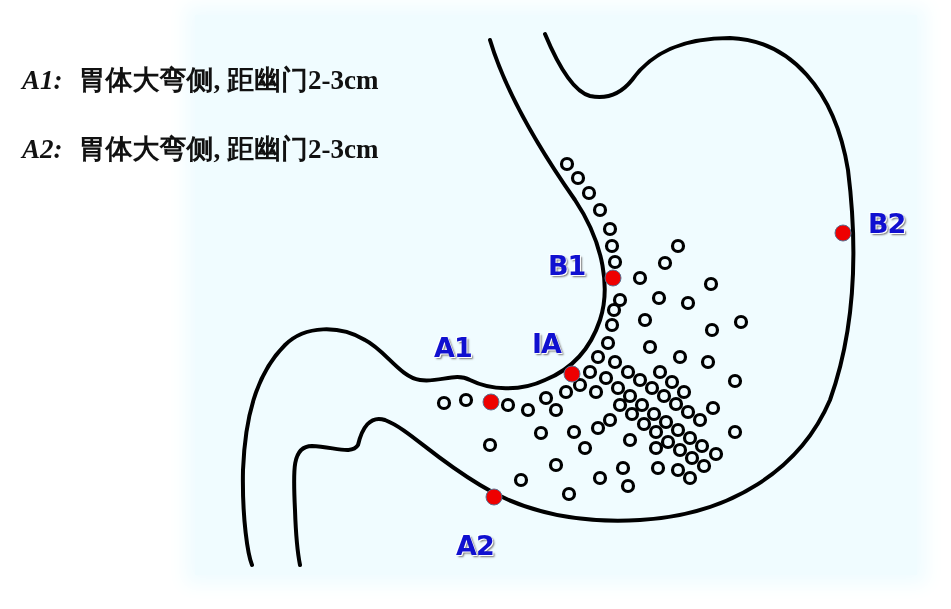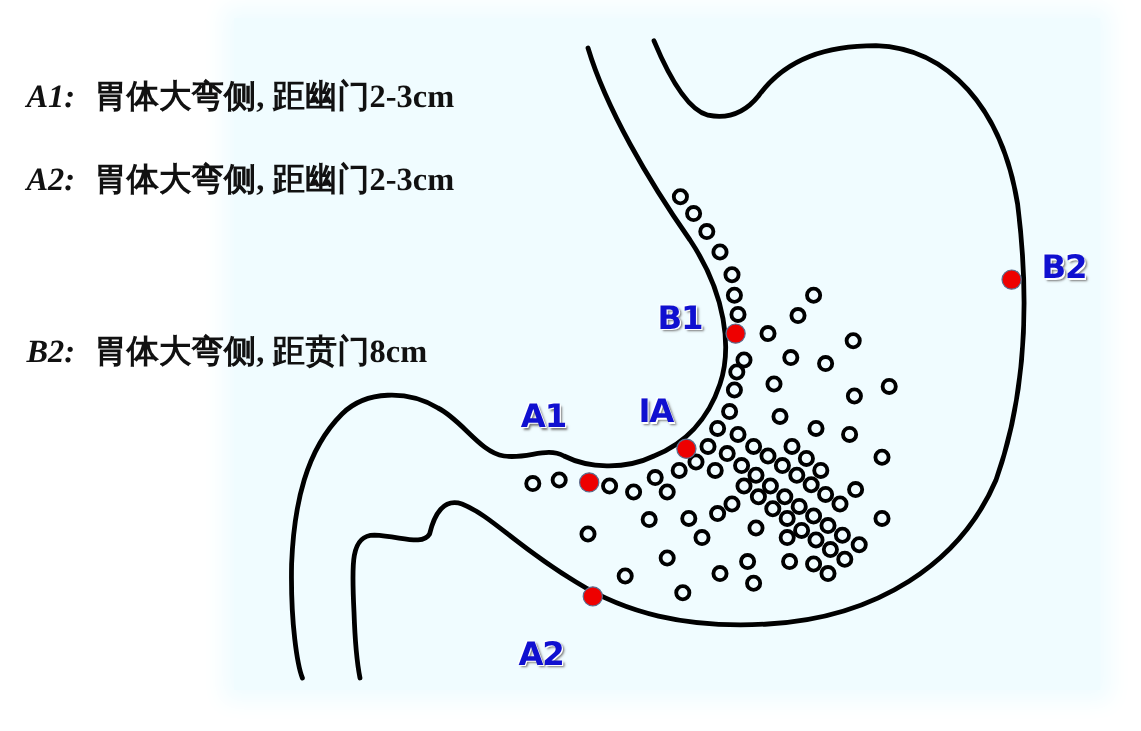--- a/index.html
+++ b/index.html
@@ -33,23 +33,20 @@
 <body>
 
 <div class="panel"></div>
 
 <div class="legend">
   <div class="legend-item" style="top:62px">
     <span class="code">A1:</span><span>胃体大弯侧, 距幽门2-3cm</span>
   </div>
   <div class="legend-item" style="top:131px">
     <span class="code">A2:</span><span>胃体大弯侧, 距幽门2-3cm</span>
-  </div>
-  <div class="legend-item" style="top:275px">
-    <span class="code">B2:</span><span>胃体大弯侧, 距贲门8cm</span>
   </div>
 </div>
 
 <svg class="diagram" width="951" height="609" viewBox="0 0 951 609">
   <g fill="none" stroke="#000" stroke-width="4" stroke-linecap="round" stroke-linejoin="round">
 
     <path d="M 545 34 C 560 70, 575 92, 590 96 C 605 99, 620 95, 632 80 C 655 48, 690 38, 730 38 C 790 40, 835 90, 848 170 C 858 250, 855 330, 830 400 C 800 470, 730 515, 640 520 C 570 524, 520 510, 480 485 C 430 455, 410 430, 385 420 C 370 415, 362 428, 358 445 C 352 455, 335 447, 312 446 C 292 446, 293 470, 295 510 C 296 540, 298 555, 300 565"></path>
 
     <path d="M 490 40 C 505 90, 540 150, 575 200 C 605 245, 610 290, 600 320 C 590 350, 570 370, 545 380 C 520 392, 490 390, 470 380 C 455 372, 440 383, 420 380 C 400 377, 385 350, 365 340 C 340 325, 305 325, 285 345 C 255 375, 245 420, 243 470 C 242 520, 248 555, 252 565"></path>
   </g>
@@ -150,13 +147,13 @@
     <circle cx="572" cy="374" r="8"></circle>
     <circle cx="491" cy="402" r="8"></circle>
     <circle cx="494" cy="497" r="8"></circle>
   </g>
 </svg>
 
 <div class="site-label" style="left:548px;top:250px">B1</div>
 <div class="site-label" style="left:868px;top:208px">B2</div>
 <div class="site-label" style="left:532px;top:328px">IA</div>
 <div class="site-label" style="left:434px;top:332px">A1</div>
-<div class="site-label" style="left:432px;top:530px">A2</div>
+<div class="site-label" style="left:456px;top:530px">A2</div>
 
 </body></html>

